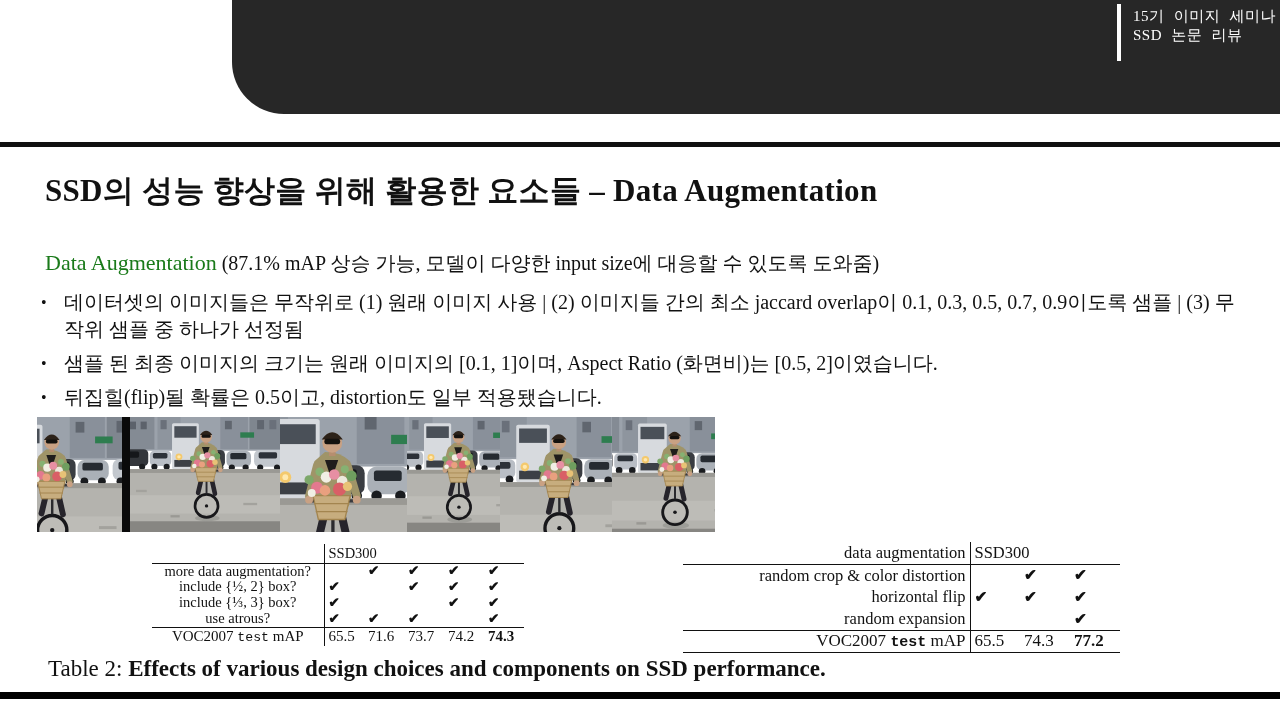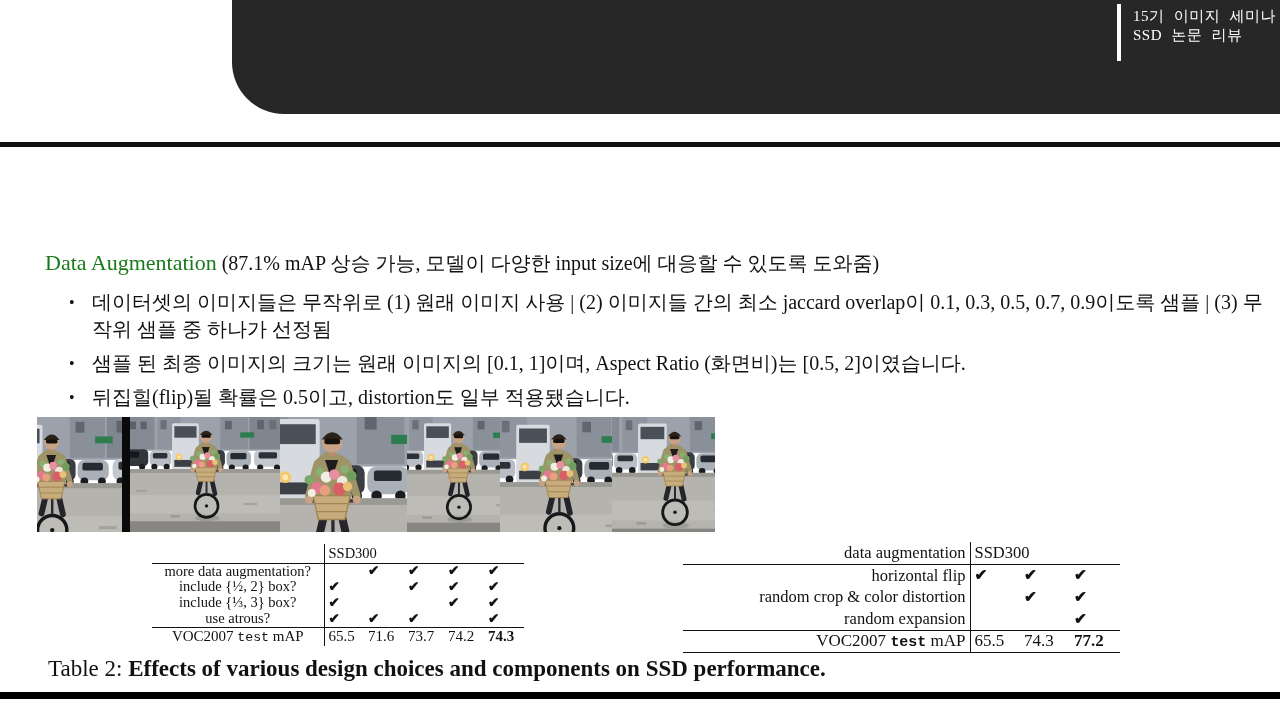--- a/index.html
+++ b/index.html
@@ -21,21 +21,21 @@
 
   .top-rule { position:absolute; left:0; top:142px; width:1280px; height:5px; background:#101010; }
   .bottom-rule { position:absolute; left:0; top:692px; width:1280px; height:7px; background:#000; }
 
   
   .page-title { position:absolute; left:45px; top:170px; font-size:31px; font-weight:700;
                 letter-spacing:0.3px; white-space:nowrap; }
   .intro { position:absolute; left:45px; top:250px; font-size:20px; white-space:nowrap; }
   .intro .green { color:#1a7a1a; font-size:22px; }
 
-  .bullets { position:absolute; left:62px; top:289px; width:1202px; list-style:none;
+  .bullets { position:absolute; left:34px; top:289px; width:1202px; list-style:none;
              font-size:20px; line-height:27px; }
   .bullets li { position:relative; padding-left:30px; margin-bottom:7px; }
   .bullets li::before { content:"•"; position:absolute; left:7px; top:0; font-size:16px; }
 
   
   .strip { position:absolute; left:37px; top:417px; height:115px; display:flex; }
   .strip .panel { height:115px; display:block; }
   .strip .divider { width:8px; height:115px; background:#0a0a0a; }
   .defs-holder { position:absolute; width:0; height:0; overflow:hidden; }
 
@@ -76,20 +76,21 @@
 
   <div class="header-bar">
     <div class="badge-divider"></div>
     <div class="badge-text">
       <div>15기 이미지 세미나</div>
       <div>SSD 논문 리뷰</div>
     </div>
   </div>
   <div class="top-rule"></div>
 
+  <h1 class="page-title">SSD의 성능 향상을 위해 활용한 요소들 – Data Augmentation</h1>
   <p class="intro">
     <span class="green">Data Augmentation</span><span> (87.1% mAP 상승 가능, 모델이 다양한 input size에 대응할 수 있도록 도와줌)</span>
   </p>
   <ul class="bullets">
     <li>데이터셋의 이미지들은 무작위로 (1) 원래 이미지 사용 | (2) 이미지들 간의 최소 jaccard overlap이 0.1, 0.3, 0.5, 0.7, 0.9이도록 샘플 | (3) 무작위 샘플 중 하나가 선정됨</li>
     <li>샘플 된 최종 이미지의 크기는 원래 이미지의 [0.1, 1]이며, Aspect Ratio (화면비)는 [0.5, 2]이였습니다.</li>
     <li>뒤집힐(flip)될 확률은 0.5이고, distortion도 일부 적용됐습니다.</li>
   </ul>
 
   <svg class="defs-holder" aria-hidden="true">
@@ -257,28 +258,28 @@
     <span>Table 2: </span><span class="cap-bold">Effects of various design choices and components on SSD performance.</span>
   </div>
 
   <table class="t-right">
     <tbody>
         <tr class="hd">
       <td class="lbl">data augmentation</td>
       <td class="val vline" colspan="3">SSD300</td>
     </tr>
     <tr>
-      <td class="lbl">horizontal flip</td>
-      <td class="val chk vline">✔</td>
-      <td class="val chk">✔</td>
-      <td class="val chk">✔</td>
-    </tr>
-    <tr>
       <td class="lbl">random crop &amp; color distortion</td>
       <td class="val chk vline"></td>
+      <td class="val chk">✔</td>
+      <td class="val chk">✔</td>
+    </tr>
+    <tr>
+      <td class="lbl">horizontal flip</td>
+      <td class="val chk vline">✔</td>
       <td class="val chk">✔</td>
       <td class="val chk">✔</td>
     </tr>
     <tr>
       <td class="lbl">random expansion</td>
       <td class="val chk vline"></td>
       <td class="val chk"></td>
       <td class="val chk">✔</td>
     </tr>
     <tr class="map">

